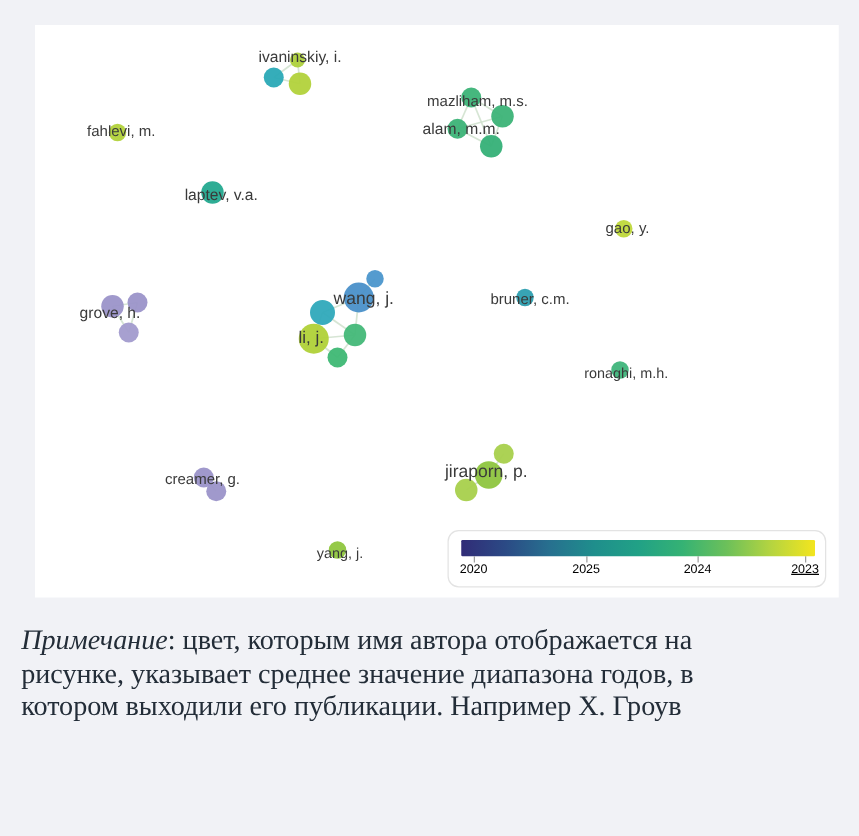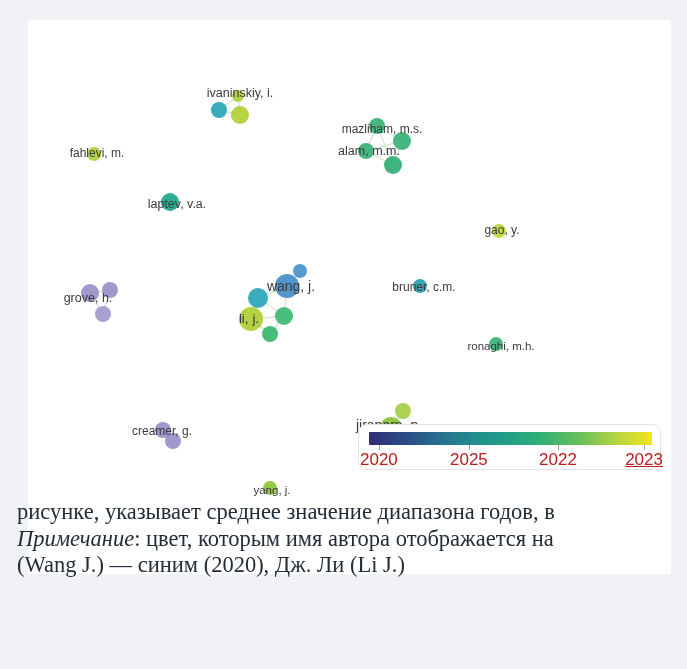--- a/index.html
+++ b/index.html
@@ -13,21 +13,21 @@
     width: 687px;
     height: 669px;
     background: #f1f2f6;
     overflow: hidden;
   }
   .map-area {
     position: absolute;
     left: 28px;
     top: 20px;
     width: 643px;
-    height: 554px;
+    height: 458px;
     background: #ffffff;
   }
   .map-area svg {
     display: block;
     width: 100%;
     height: 100%;
   }
   .map-area svg text {
     font-family: "Liberation Sans", sans-serif;
   }
@@ -54,22 +54,22 @@
     position: absolute;
     top: 20px;
     width: 1px;
     height: 5px;
     background: #a0a0a0;
   }
   .legend-tick-label {
     position: absolute;
     top: 25px;
     transform: translateX(-50%);
-    font-size: 17px;
-    color: #b91c1c;
+    font-size: 10px;
+    color: #000000;
     white-space: nowrap;
   }
   .caption {
     position: absolute;
     left: 17px;
     top: 499px;
     font-family: "Liberation Serif", serif;
     font-size: 22.5px;
     line-height: 26.6px;
     color: #232d38;
@@ -157,25 +157,25 @@
   </div>
 
   <div class="legend-box">
     <div class="legend-bar" id="legend-bar" style="background: linear-gradient(to right, rgb(49, 44, 119), rgb(43, 74, 133), rgb(39, 112, 143), rgb(31, 142, 140), rgb(33, 161, 134), rgb(53, 178, 116), rgb(108, 192, 90), rgb(181, 212, 64), rgb(243, 229, 30));"></div>
     <div id="legend-ticks">
         <div class="legend-tick" style="left: 19.905px;"></div>
         <div class="legend-tick-label" style="left: 19.905px;">2020</div>
         <div class="legend-tick" style="left: 109.899px;"></div>
         <div class="legend-tick-label" style="left: 109.899px;">2025</div>
         <div class="legend-tick" style="left: 199.044px;"></div>
-        <div class="legend-tick-label" style="left: 199.044px;">2022</div>
+        <div class="legend-tick-label" style="left: 199.044px;">2024</div>
         <div class="legend-tick" style="left: 285.076px;"></div>
         <div class="legend-tick-label" style="left: 285.076px; text-decoration: underline;">2023</div>
       </div>
   </div>
 
   <div class="caption">
+    <span class="cap-line"><em>Примечание</em><span>: цвет, которым имя автора отображается на</span></span>
     <span class="cap-line">рисунке, указывает среднее значение диапазона годов, в</span>
-    <span class="cap-line"><em>Примечание</em><span>: цвет, которым имя автора отображается на</span></span>
-    <span class="cap-line">(Wang J.) — синим (2020), Дж. Ли (Li J.)</span>
+    <span class="cap-line">котором выходили его публикации. Например Х. Гроув</span>
   </div>
 
 </div>
 
 </body></html>

